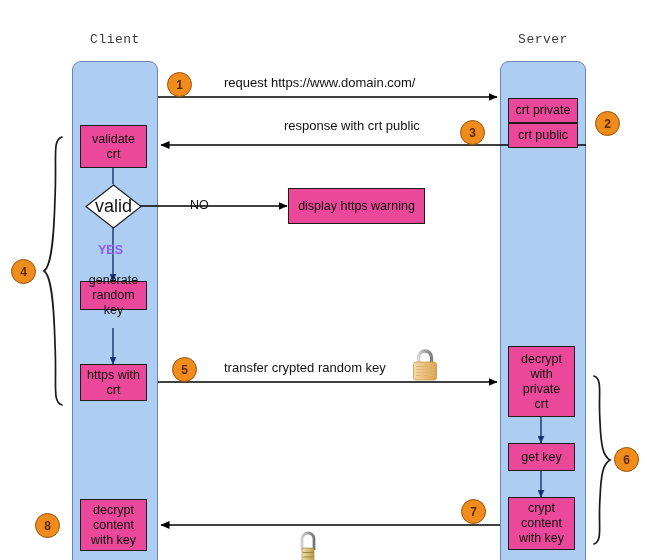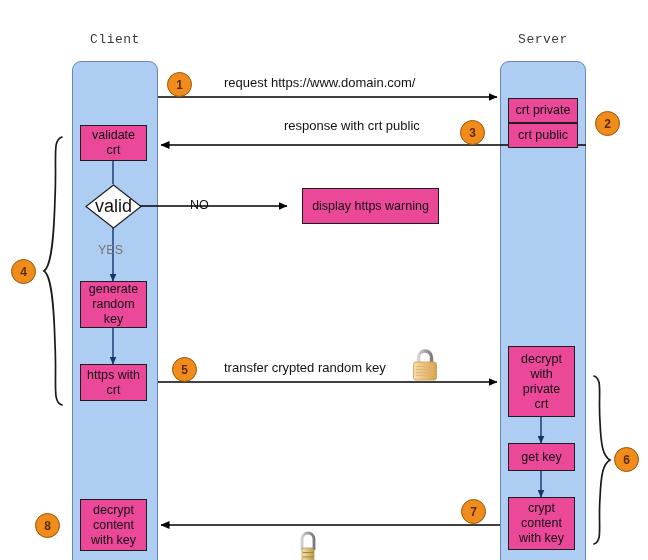--- a/index.html
+++ b/index.html
@@ -74,22 +74,23 @@
   
   .msg{
     position:absolute;
     font-size:13px;
     color:#111;
     white-space:nowrap;
   }
   .small-lbl{
     position:absolute;
     font-size:12.5px;
-    color:#737373;
-    white-space:nowrap;
+    color:#8b5cf6;
+    white-space:nowrap;
+    font-weight:bold;
   }
   .no-lbl{
     position:absolute;
     font-size:12.5px;
     color:#111;
     white-space:nowrap;
   }
 
   
   .ov{position:absolute;left:0;top:0;width:648px;height:560px;pointer-events:none;}
@@ -135,44 +136,44 @@
     <line x1="541" y1="389" x2="541" y2="415" stroke="#15356b" stroke-width="1.4" marker-end="url(#ahb)"></line>
     <line x1="541" y1="443" x2="541" y2="469" stroke="#15356b" stroke-width="1.4" marker-end="url(#ahb)"></line>
 
     <path d="M62,109 C52,112 57,128 55,170 C54,205 52,238 44,243 C52,248 54,281 55,316
              C57,358 52,374 62,377" fill="none" stroke="#1a1a1a" stroke-width="1.7" stroke-linecap="round"></path>
 
     <path d="M594,348 C603,351 598,366 600,394 C601,418 603,428 610,432
              C603,436 601,446 600,470 C598,498 603,513 594,516" fill="none" stroke="#1a1a1a" stroke-width="1.7" stroke-linecap="round"></path>
   </svg>
 
-  <div class="box" style="left:80px;top:97px;width:67px;height:36px;">validate
+  <div class="box" style="left:80px;top:97px;width:67px;height:43px;">validate
 crt</div>
 
   <div class="diamond-wrap" style="left:85px;top:156px;width:57px;height:45px;">
     <svg width="57" height="45" viewBox="0 0 57 45" xmlns="http://www.w3.org/2000/svg">
       <polygon points="28.5,1 56,22.5 28.5,44 1,22.5" fill="#ffffff" stroke="#1d1d1d" stroke-width="1.2"></polygon>
     </svg>
     <div class="diamond-label">valid</div>
   </div>
 
   <div class="small-lbl" style="left:98px;top:215px;">YES</div>
 
-  <div class="box" style="left:80px;top:253px;width:67px;height:47px;">generate
+  <div class="box" style="left:80px;top:253px;width:67px;height:29px;">generate
 random
 key</div>
 
   <div class="box" style="left:80px;top:336px;width:67px;height:37px;">https with
 crt</div>
 
   <div class="box" style="left:80px;top:471px;width:67px;height:52px;">decrypt
 content
 with key</div>
 
-  <div class="box" style="left:302px;top:160px;width:137px;height:36px;">display https warning</div>
+  <div class="box" style="left:288px;top:160px;width:137px;height:36px;">display https warning</div>
 
   <div class="no-lbl" style="left:190px;top:170px;">NO</div>
 
   <div class="box" style="left:508px;top:70px;width:70px;height:25px;">crt private</div>
   <div class="box" style="left:508px;top:95px;width:70px;height:25px;">crt public</div>
 
   <div class="box" style="left:508px;top:318px;width:67px;height:71px;">decrypt
 with
 private
 crt</div>

